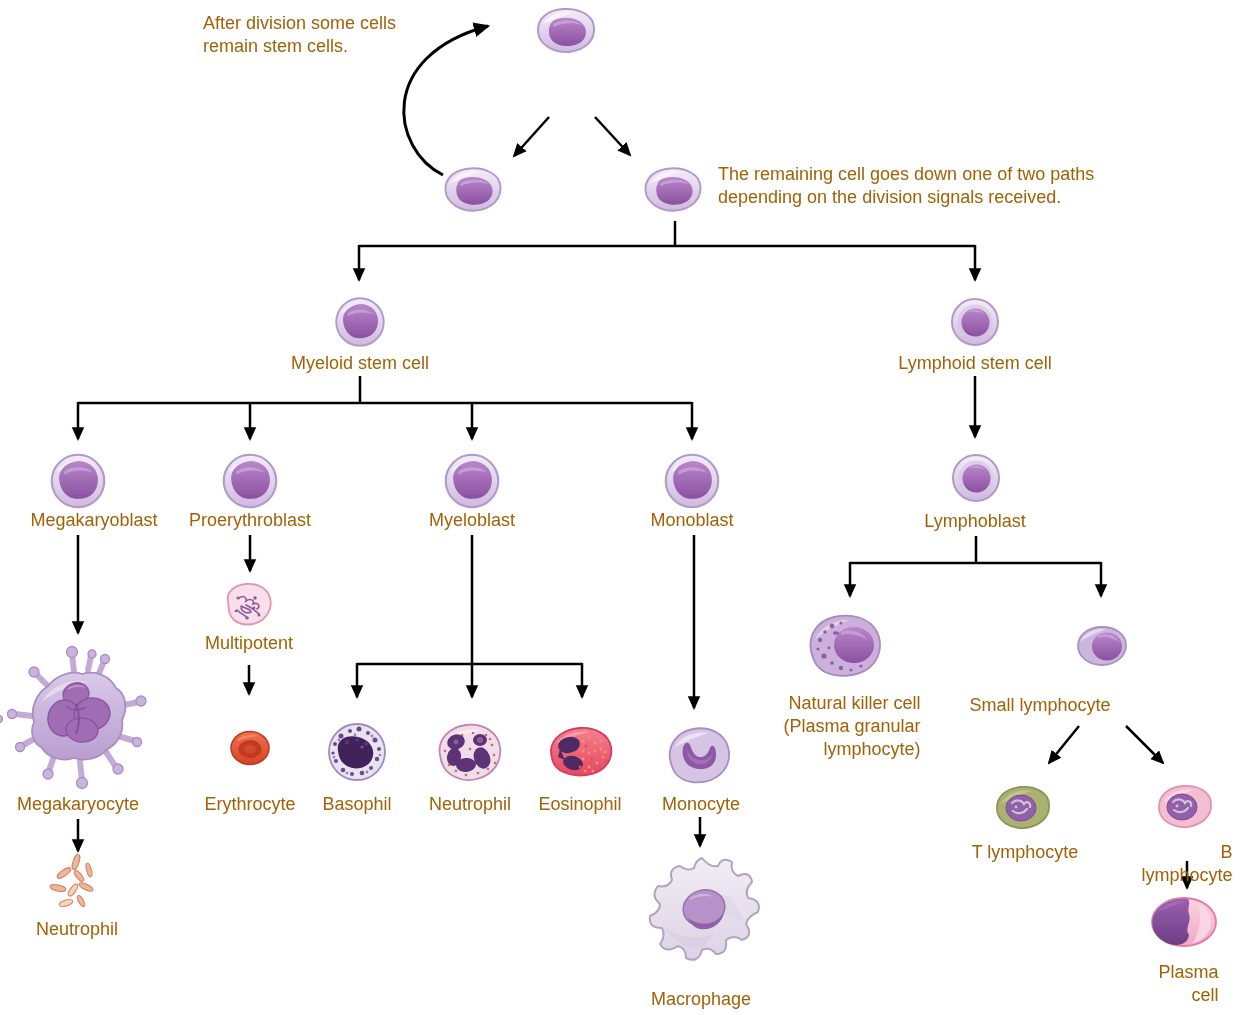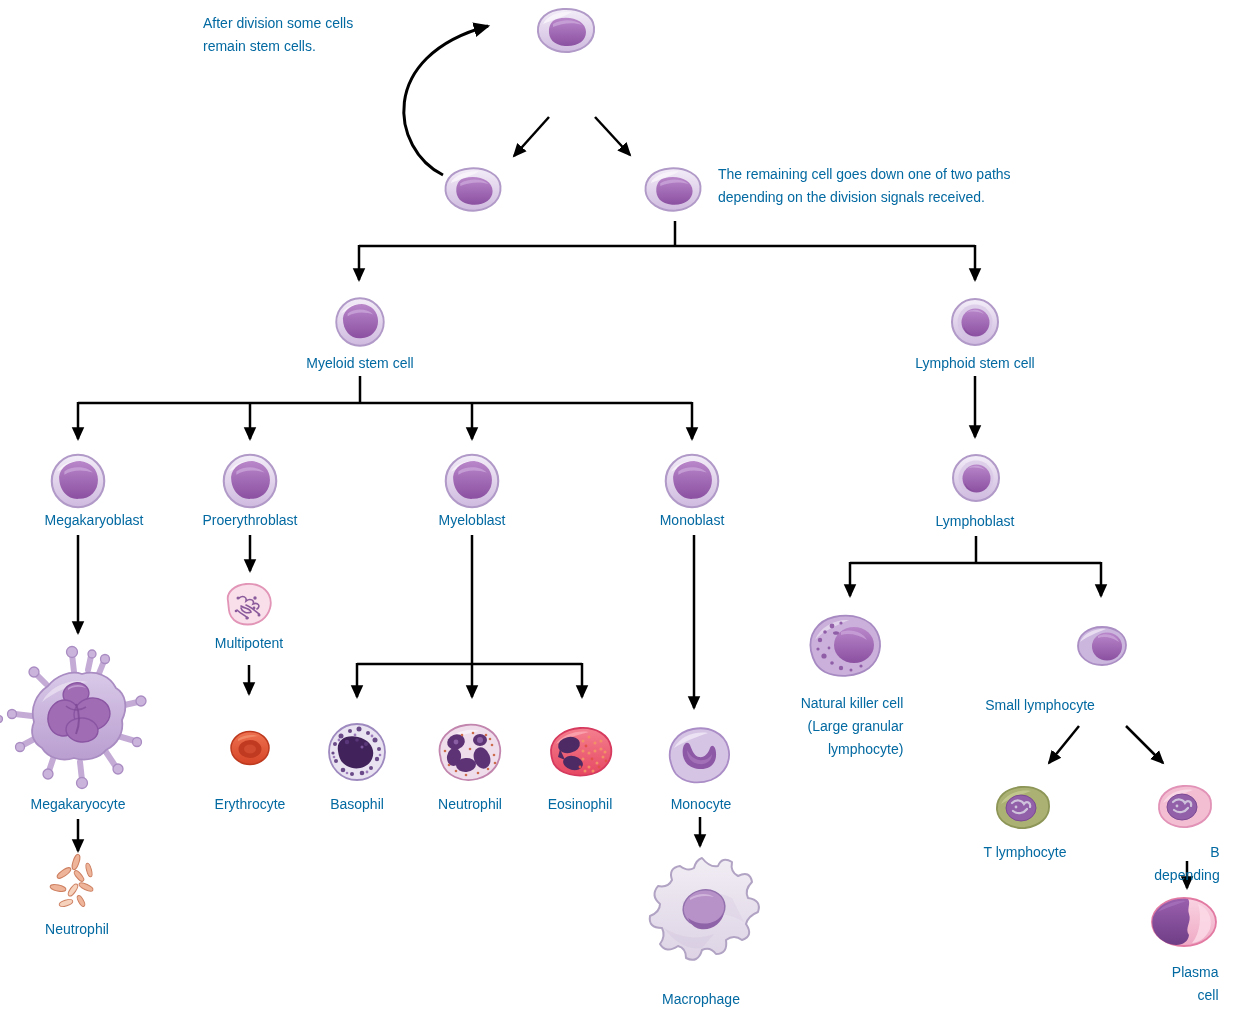--- a/index.html
+++ b/index.html
@@ -1,19 +1,19 @@
 <!DOCTYPE html>
 <html><head>
 <meta charset="utf-8">
 <style>
   html,body{margin:0;padding:0;background:#fff;}
   .canvas{position:relative;width:1250px;height:1015px;background:#ffffff;
           font-family:"Liberation Sans",sans-serif;overflow:hidden;}
   .canvas svg{position:absolute;left:0;top:0;}
-  .lbl{position:absolute;font-size:14px;line-height:23px;color:#0369a1;
+  .lbl{position:absolute;font-size:18px;line-height:23px;color:#a16207;
        white-space:pre-line;}
   .c{transform:translateX(-50%);text-align:right;}
 </style>
 </head>
 <body>
 
 <div class="canvas">
 
 <svg width="1250" height="1015" viewBox="0 0 1250 1015">
   <defs>
@@ -400,30 +400,30 @@
 <div class="lbl c" style="left:975px;top:352px">Lymphoid stem cell</div>
 
 <div class="lbl c" style="left:94px;top:509px">Megakaryoblast</div>
 <div class="lbl c" style="left:250px;top:509px">Proerythroblast</div>
 <div class="lbl c" style="left:472px;top:509px">Myeloblast</div>
 <div class="lbl c" style="left:692px;top:509px">Monoblast</div>
 <div class="lbl c" style="left:975px;top:510px">Lymphoblast</div>
 
 <div class="lbl c" style="left:249px;top:632px">Multipotent</div>
 <div class="lbl c" style="left:852px;top:692px">Natural killer cell
-(Large granular
+(Plasma granular
 lymphocyte)</div>
 <div class="lbl c" style="left:1040px;top:694px">Small lymphocyte</div>
 
 <div class="lbl c" style="left:78px;top:793px">Megakaryocyte</div>
 <div class="lbl c" style="left:250px;top:793px">Erythrocyte</div>
 <div class="lbl c" style="left:357px;top:793px">Basophil</div>
 <div class="lbl c" style="left:470px;top:793px">Neutrophil</div>
 <div class="lbl c" style="left:580px;top:793px">Eosinophil</div>
 <div class="lbl c" style="left:701px;top:793px">Monocyte</div>
 
 <div class="lbl c" style="left:1025px;top:841px">T lymphocyte</div>
-<div class="lbl c" style="left:1187px;top:841px">B depending</div>
+<div class="lbl c" style="left:1187px;top:841px">B lymphocyte</div>
 <div class="lbl c" style="left:77px;top:918px">Neutrophil</div>
 <div class="lbl c" style="left:1187px;top:961px">Plasma cell</div>
 <div class="lbl c" style="left:701px;top:988px">Macrophage</div>
 
 </div>
 
 </body></html>

